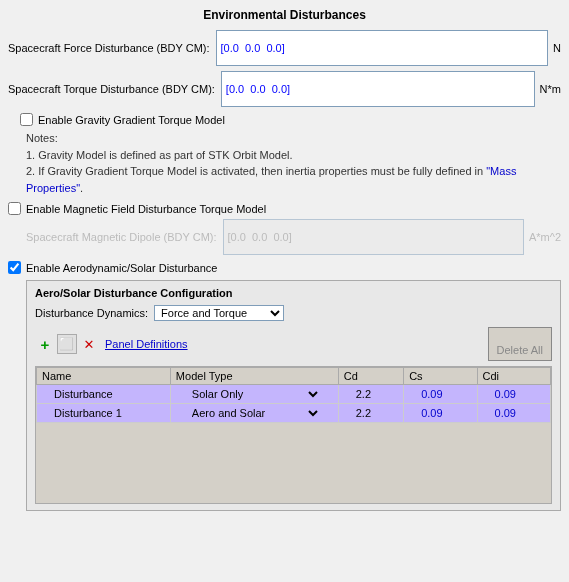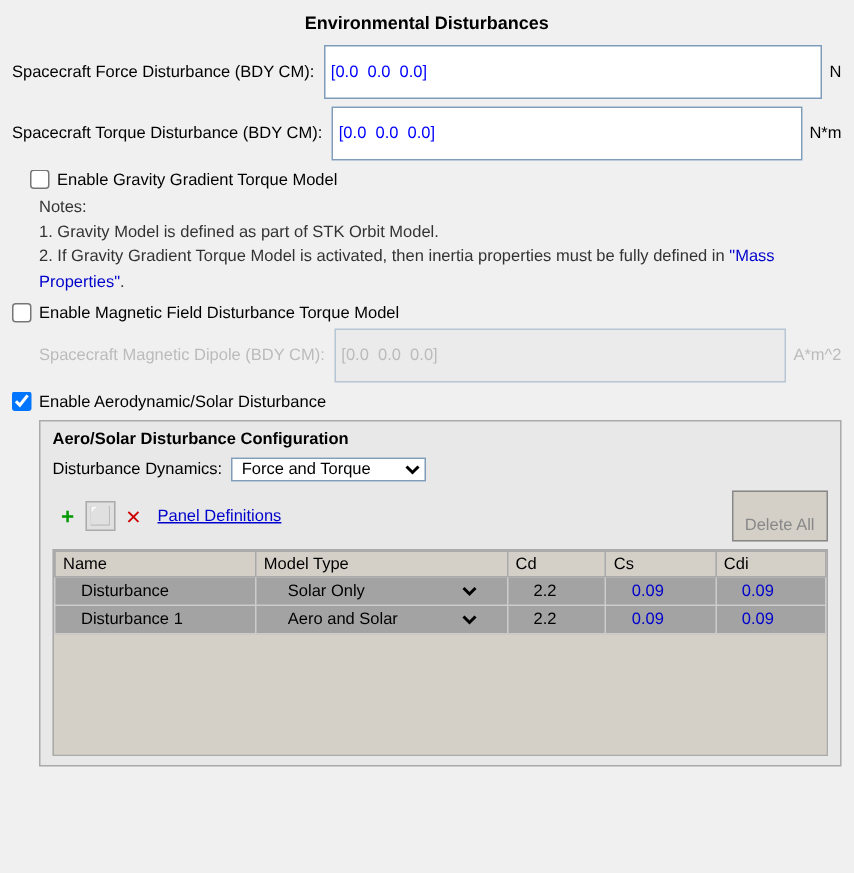--- a/index.html
+++ b/index.html
@@ -125,21 +125,21 @@
       padding: 16px 8px;
       font-size: 11px;
       background: #d4d0c8;
       border: 1px solid #888;
       cursor: not-allowed;
       color: #888;
     }
     .data-table {
       width: 100%;
       border-collapse: collapse;
-      background: #a3a3a3;
+      background: #c4b5fd;
       font-size: 11px;
     }
     .data-table th {
       background: #d4d0c8;
       border: 1px solid #aaa;
       padding: 2px 5px;
       text-align: left;
       font-weight: normal;
     }
     .data-table td {

